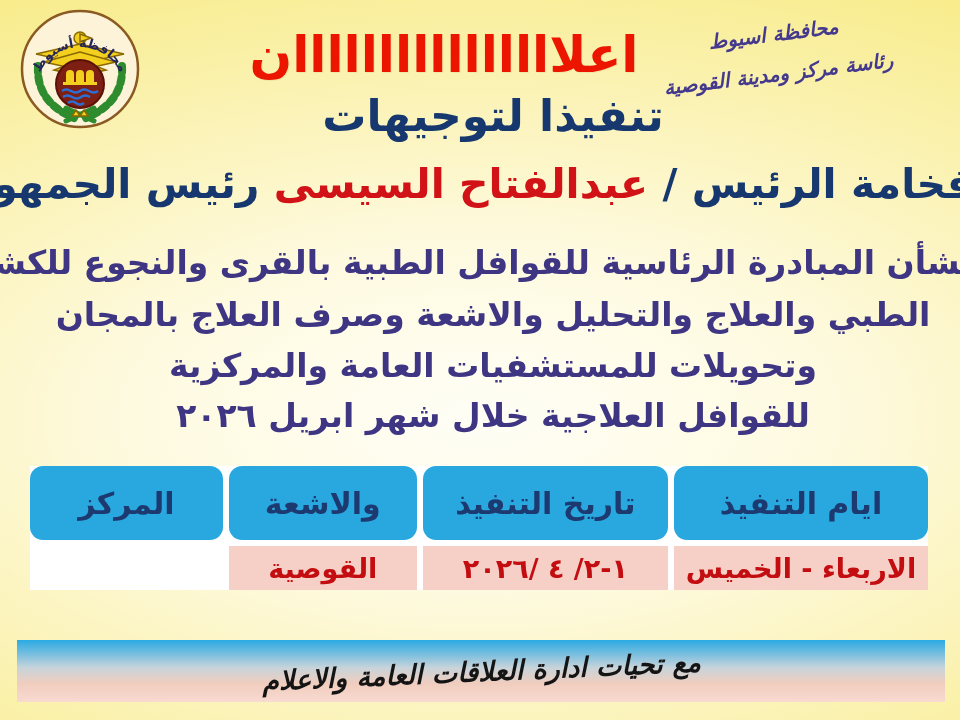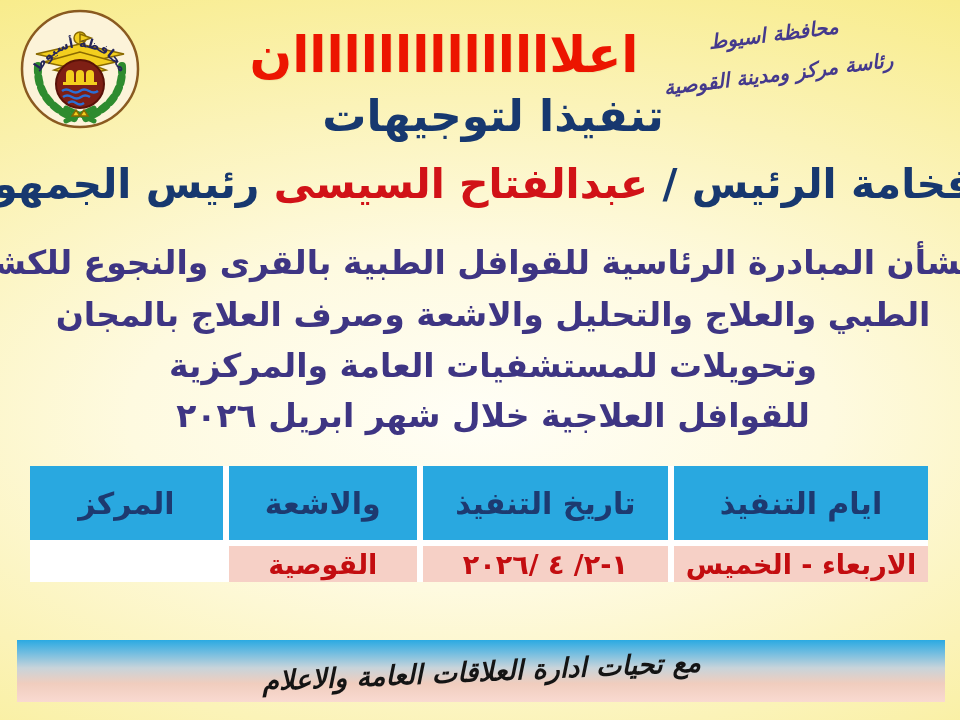--- a/index.html
+++ b/index.html
@@ -57,22 +57,22 @@
   .table-grid {
     position: absolute; top: 466px; left: 30px; width: 898px;
     display: grid;
     grid-template-columns: 257fr 248fr 190fr 195fr;
     grid-auto-rows: auto;
     gap: 6px;
     background: #ffffff;
     direction: rtl;
   }
   .cell { display: flex; align-items: center; justify-content: center; text-align: center; }
-  .cell.head { background: #29A8E0; height: 74px; color: #1D3A70; font-size: 30px; font-weight: bold; }
-  .cell.data { background: #F6D0C6; height: 36px; color: #C30D10; font-size: 27px; font-weight: bold; }
+  .cell.head { background: #29A8E0; height: 74px; color: #1D3A70; font-size: 30px; font-weight: bold; border-radius: 13px; }
+  .cell.data { background: #F6D0C6; height: 44px; color: #C30D10; font-size: 27px; font-weight: bold; }
 
   
   .footer-bar {
     position: absolute; top: 640px; left: 17px; width: 928px; height: 62px;
     background: linear-gradient(180deg,
       #2BAAE2 0%, #6FBCE0 20%, #C8D4DA 45%, #F0CDBE 70%, #F9DAD1 100%);
     display: flex; align-items: center; justify-content: center;
   }
   .footer-text {
     color: #141414;

